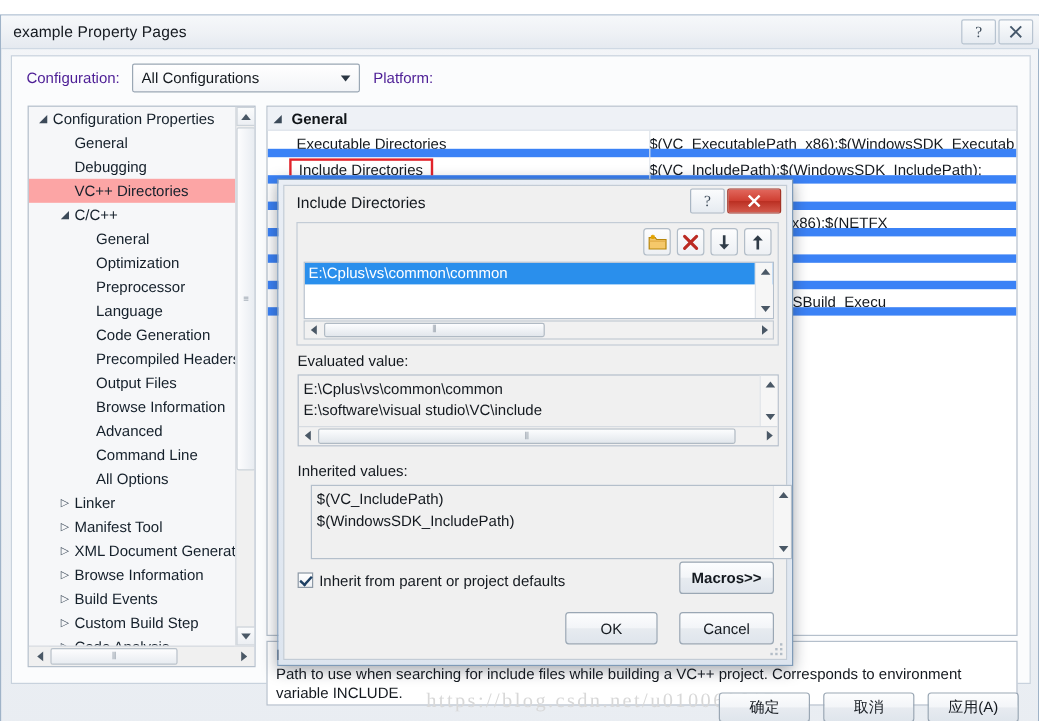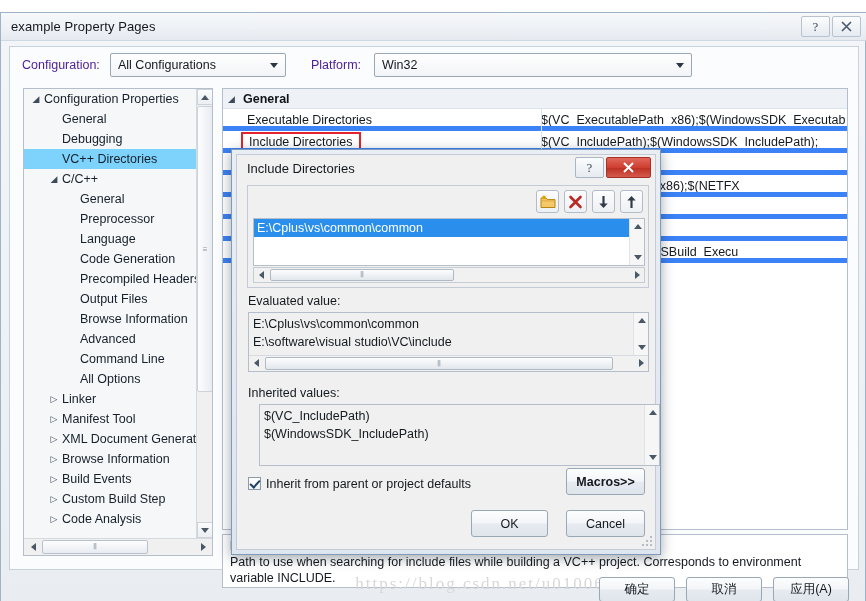--- a/index.html
+++ b/index.html
@@ -94,21 +94,21 @@
     border: 1px solid #b4bfcb;
     overflow: hidden;
   }
   .tree-scroll { position: absolute; left: 0; top: 0; width: 173px; height: 451px; overflow: hidden; }
   .tnode {
     position: relative; height: 20px; line-height: 20px;
     font-size: 12.5px; color: #15202b;
     white-space: nowrap;
     cursor: default;
   }
-  .tnode.sel { background: #7dd3fc; }
+  .tnode.sel { background: #fca5a5; }
   .tnode .tw {
     position: absolute; width: 12px; text-align: center; top: 0;
     font-size: 9px; color: #3c4a59;
   }
   .tnode .tt { position: absolute; top: 0; }
 
   
   .vscroll {
     position: absolute; right: 0; top: 0; width: 16px; bottom: 17px;
     background: #f0f0f0; border-left: 1px solid #d5dae0;
@@ -166,21 +166,21 @@
   .grid-cat {
     position: relative; height: 20px; line-height: 20px;
     background: #eef1f6;
     border-bottom: 1px solid #dde3ea;
     font-weight: bold; font-size: 12.5px; color: #101418;
   }
   .grid-cat .tw { position: absolute; left: 5px; font-size: 9px; font-weight: normal; color: #3c4a59; }
   .grid-cat .tt { position: absolute; left: 20px; }
   .grid-row {
     position: relative; height: 22px; line-height: 22px;
-    border-bottom: 5px solid #3b82f6;
+    border-bottom: 7px solid #3b82f6;
     font-size: 12.5px; color: #14191f;
     white-space: nowrap; overflow: hidden;
     cursor: default;
   }
   .grid-row .gname { position: absolute; left: 24px; }
   .grid-row .gval  { position: absolute; left: 318px; right: 2px; overflow: hidden; }
   .grid-row.highlight .gname-wrap {
     position: absolute; left: 18px; top: 1px; height: 20px;
     border: 2px solid #e2232b; padding: 0 6px;
     line-height: 17px;
@@ -374,29 +374,25 @@
           <path d="M1 1 L10 10 M10 1 L1 10" stroke="#46586b" stroke-width="1.6" fill="none"></path>
         </svg>
       </div>
     </div>
   </div>
 
   <div class="panel">
 
     <div class="cfgbar">
       <span class="lbl" style="left:12px;">Configuration:</span>
-      <div class="combo" style="left:100px; width:176px;">
+      <div class="combo" style="left:100px; width:190px;">
         <span class="cval">All Configurations</span>
         <span class="carrow"></span>
       </div>
       <span class="lbl" style="left:301px;">Platform:</span>
-      <div class="combo" style="left:364px; width:318px;">
-        <span class="cval">Win32</span>
-        <span class="carrow"></span>
-      </div>
     </div>
 
     <div class="tree-box">
       <div class="tree-scroll" id="tree-list">
           <div class="tnode">
             <span class="tw" style="left: 6px;">◢</span>
             <span class="tt" style="left: 20px;">Configuration Properties</span>
           </div>
           <div class="tnode">
             <span class="tt" style="left: 38px;">General</span>
@@ -406,20 +402,23 @@
           </div>
           <div class="tnode sel">
             <span class="tt" style="left: 38px;">VC++ Directories</span>
           </div>
           <div class="tnode">
             <span class="tw" style="left: 24px;">◢</span>
             <span class="tt" style="left: 38px;">C/C++</span>
           </div>
           <div class="tnode">
             <span class="tt" style="left: 56px;">General</span>
+          </div>
+          <div class="tnode">
+            <span class="tt" style="left: 56px;">Optimization</span>
           </div>
           <div class="tnode">
             <span class="tt" style="left: 56px;">Preprocessor</span>
           </div>
           <div class="tnode">
             <span class="tt" style="left: 56px;">Language</span>
           </div>
           <div class="tnode">
             <span class="tt" style="left: 56px;">Code Generation</span>
           </div>

